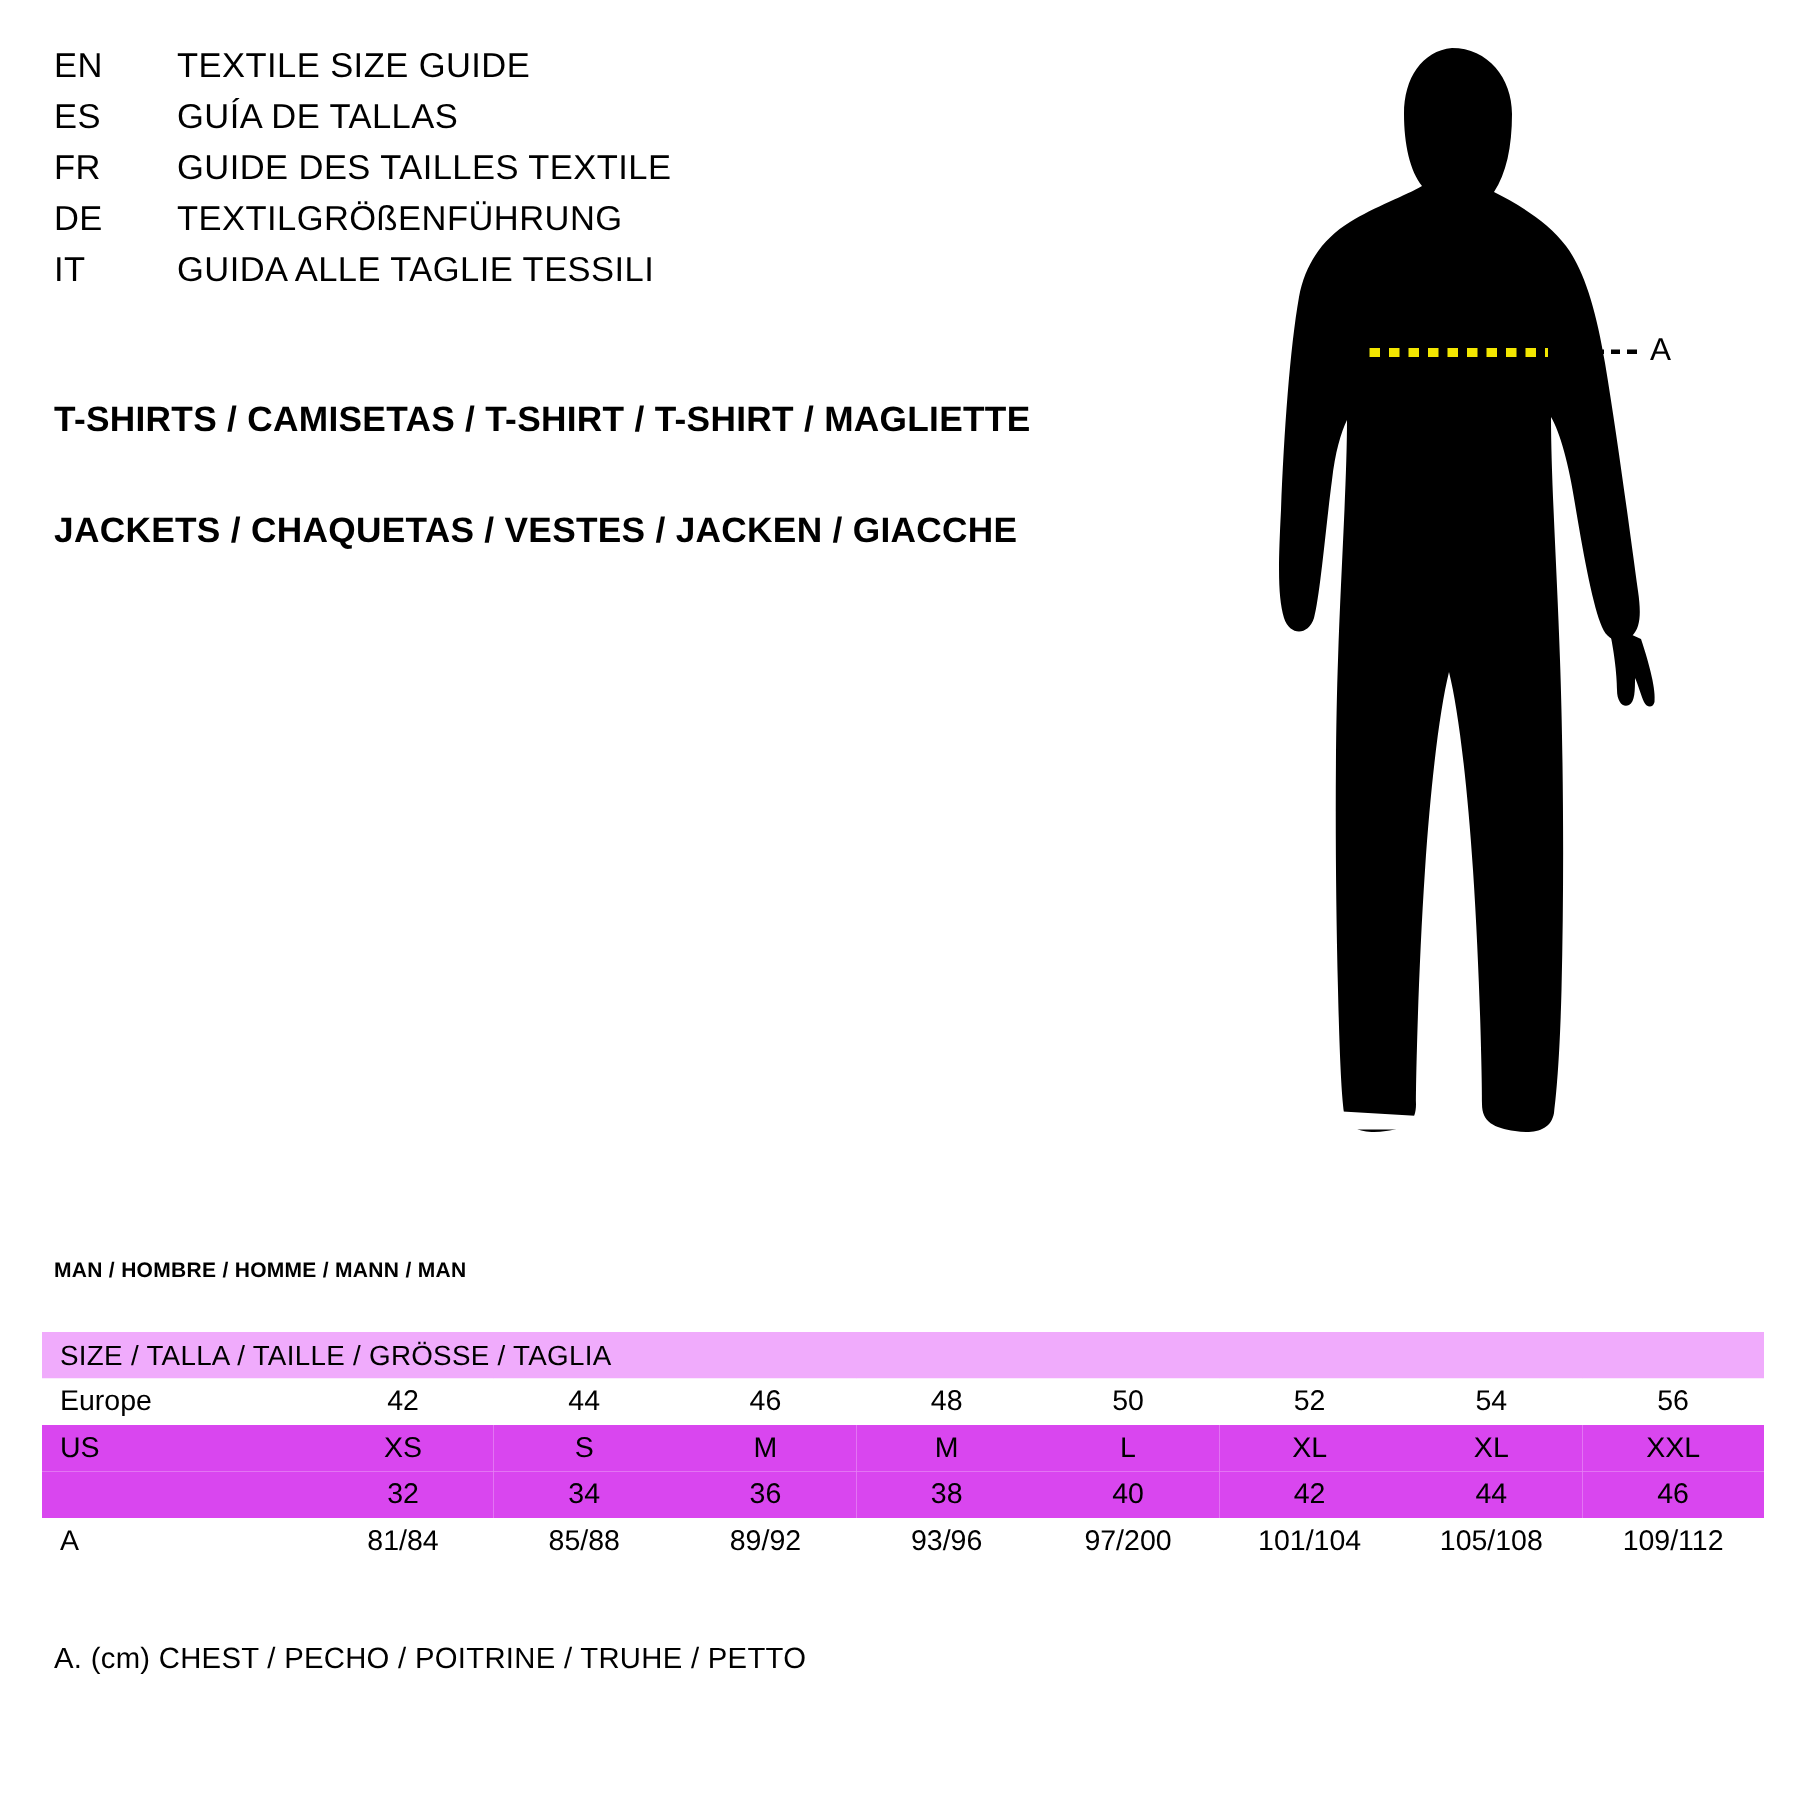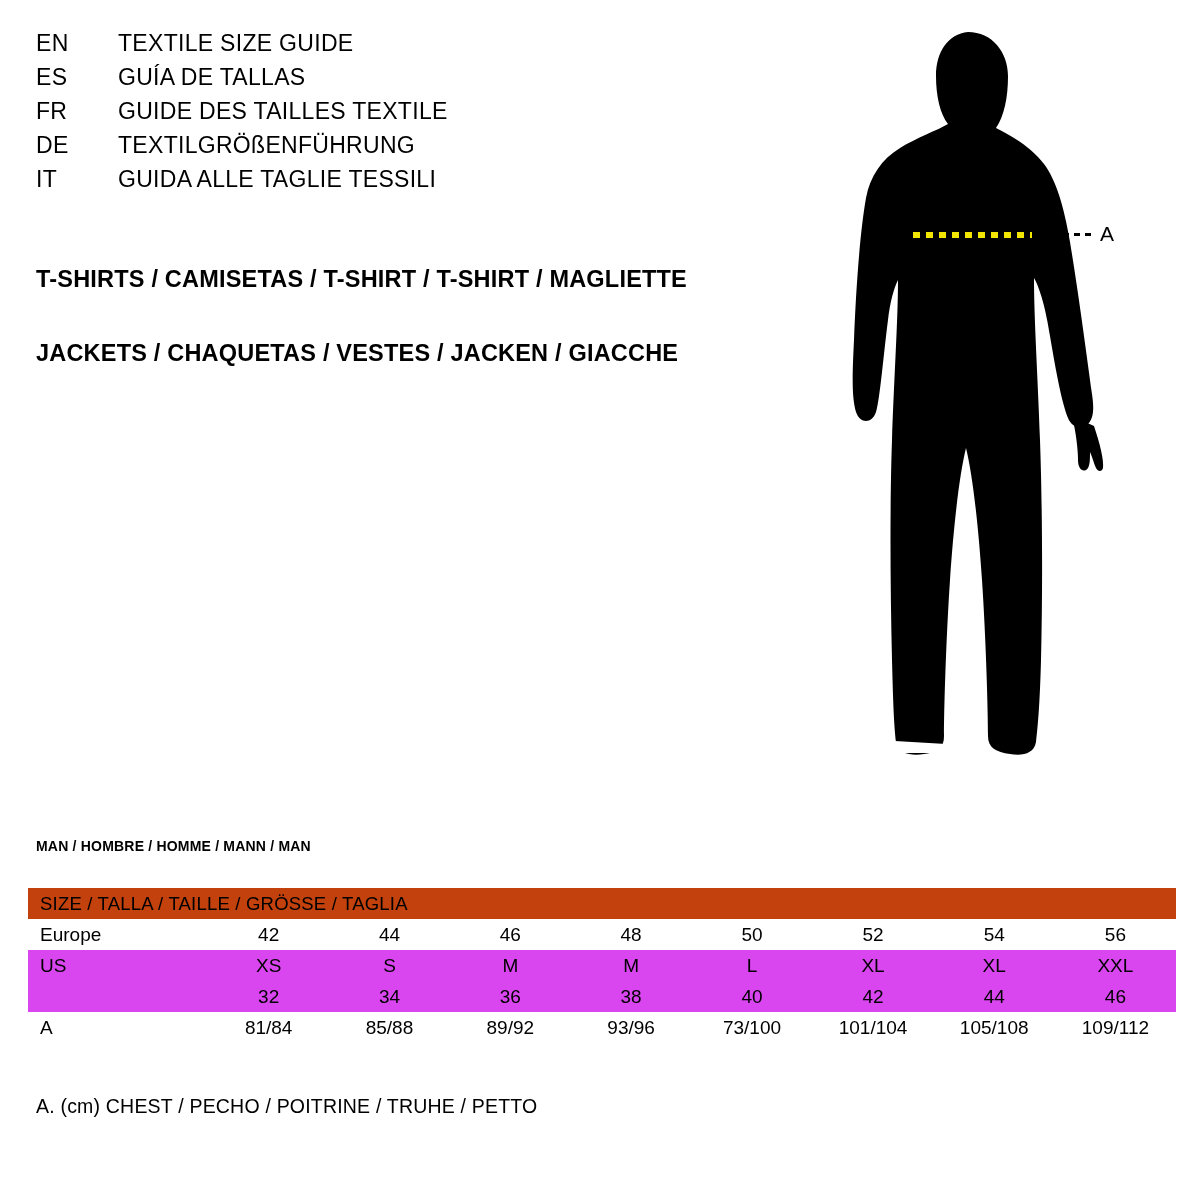--- a/index.html
+++ b/index.html
@@ -106,21 +106,21 @@
     width: 1148px;
     border-collapse: collapse;
     font-size: 19px;
   }
   table.size-table td {
     padding: 0;
     height: 31px;
     vertical-align: middle;
   }
   .row-header td {
-    background: #c2410c;
+    background: #f0abfc;
     font-size: 18.5px;
     letter-spacing: 0.2px;
   }
   .row-light td {
     background: #ffffff;
   }
   .row-grey td {
     background: #d946ef;
   }
   .cell-label {
@@ -278,21 +278,21 @@
         <td class="cell-val">42</td>
         <td class="cell-val">44</td>
         <td class="cell-val">46</td>
       </tr>
       <tr class="row-light">
         <td class="cell-label">A</td>
         <td class="cell-val">81/84</td>
         <td class="cell-val">85/88</td>
         <td class="cell-val">89/92</td>
         <td class="cell-val">93/96</td>
-        <td class="cell-val">73/100</td>
+        <td class="cell-val">97/200</td>
         <td class="cell-val">101/104</td>
         <td class="cell-val">105/108</td>
         <td class="cell-val">109/112</td>
       </tr>
     </tbody>
   </table>
 
   <div class="footnote">A. (cm) CHEST / PECHO / POITRINE / TRUHE / PETTO</div>
 
 </div>

